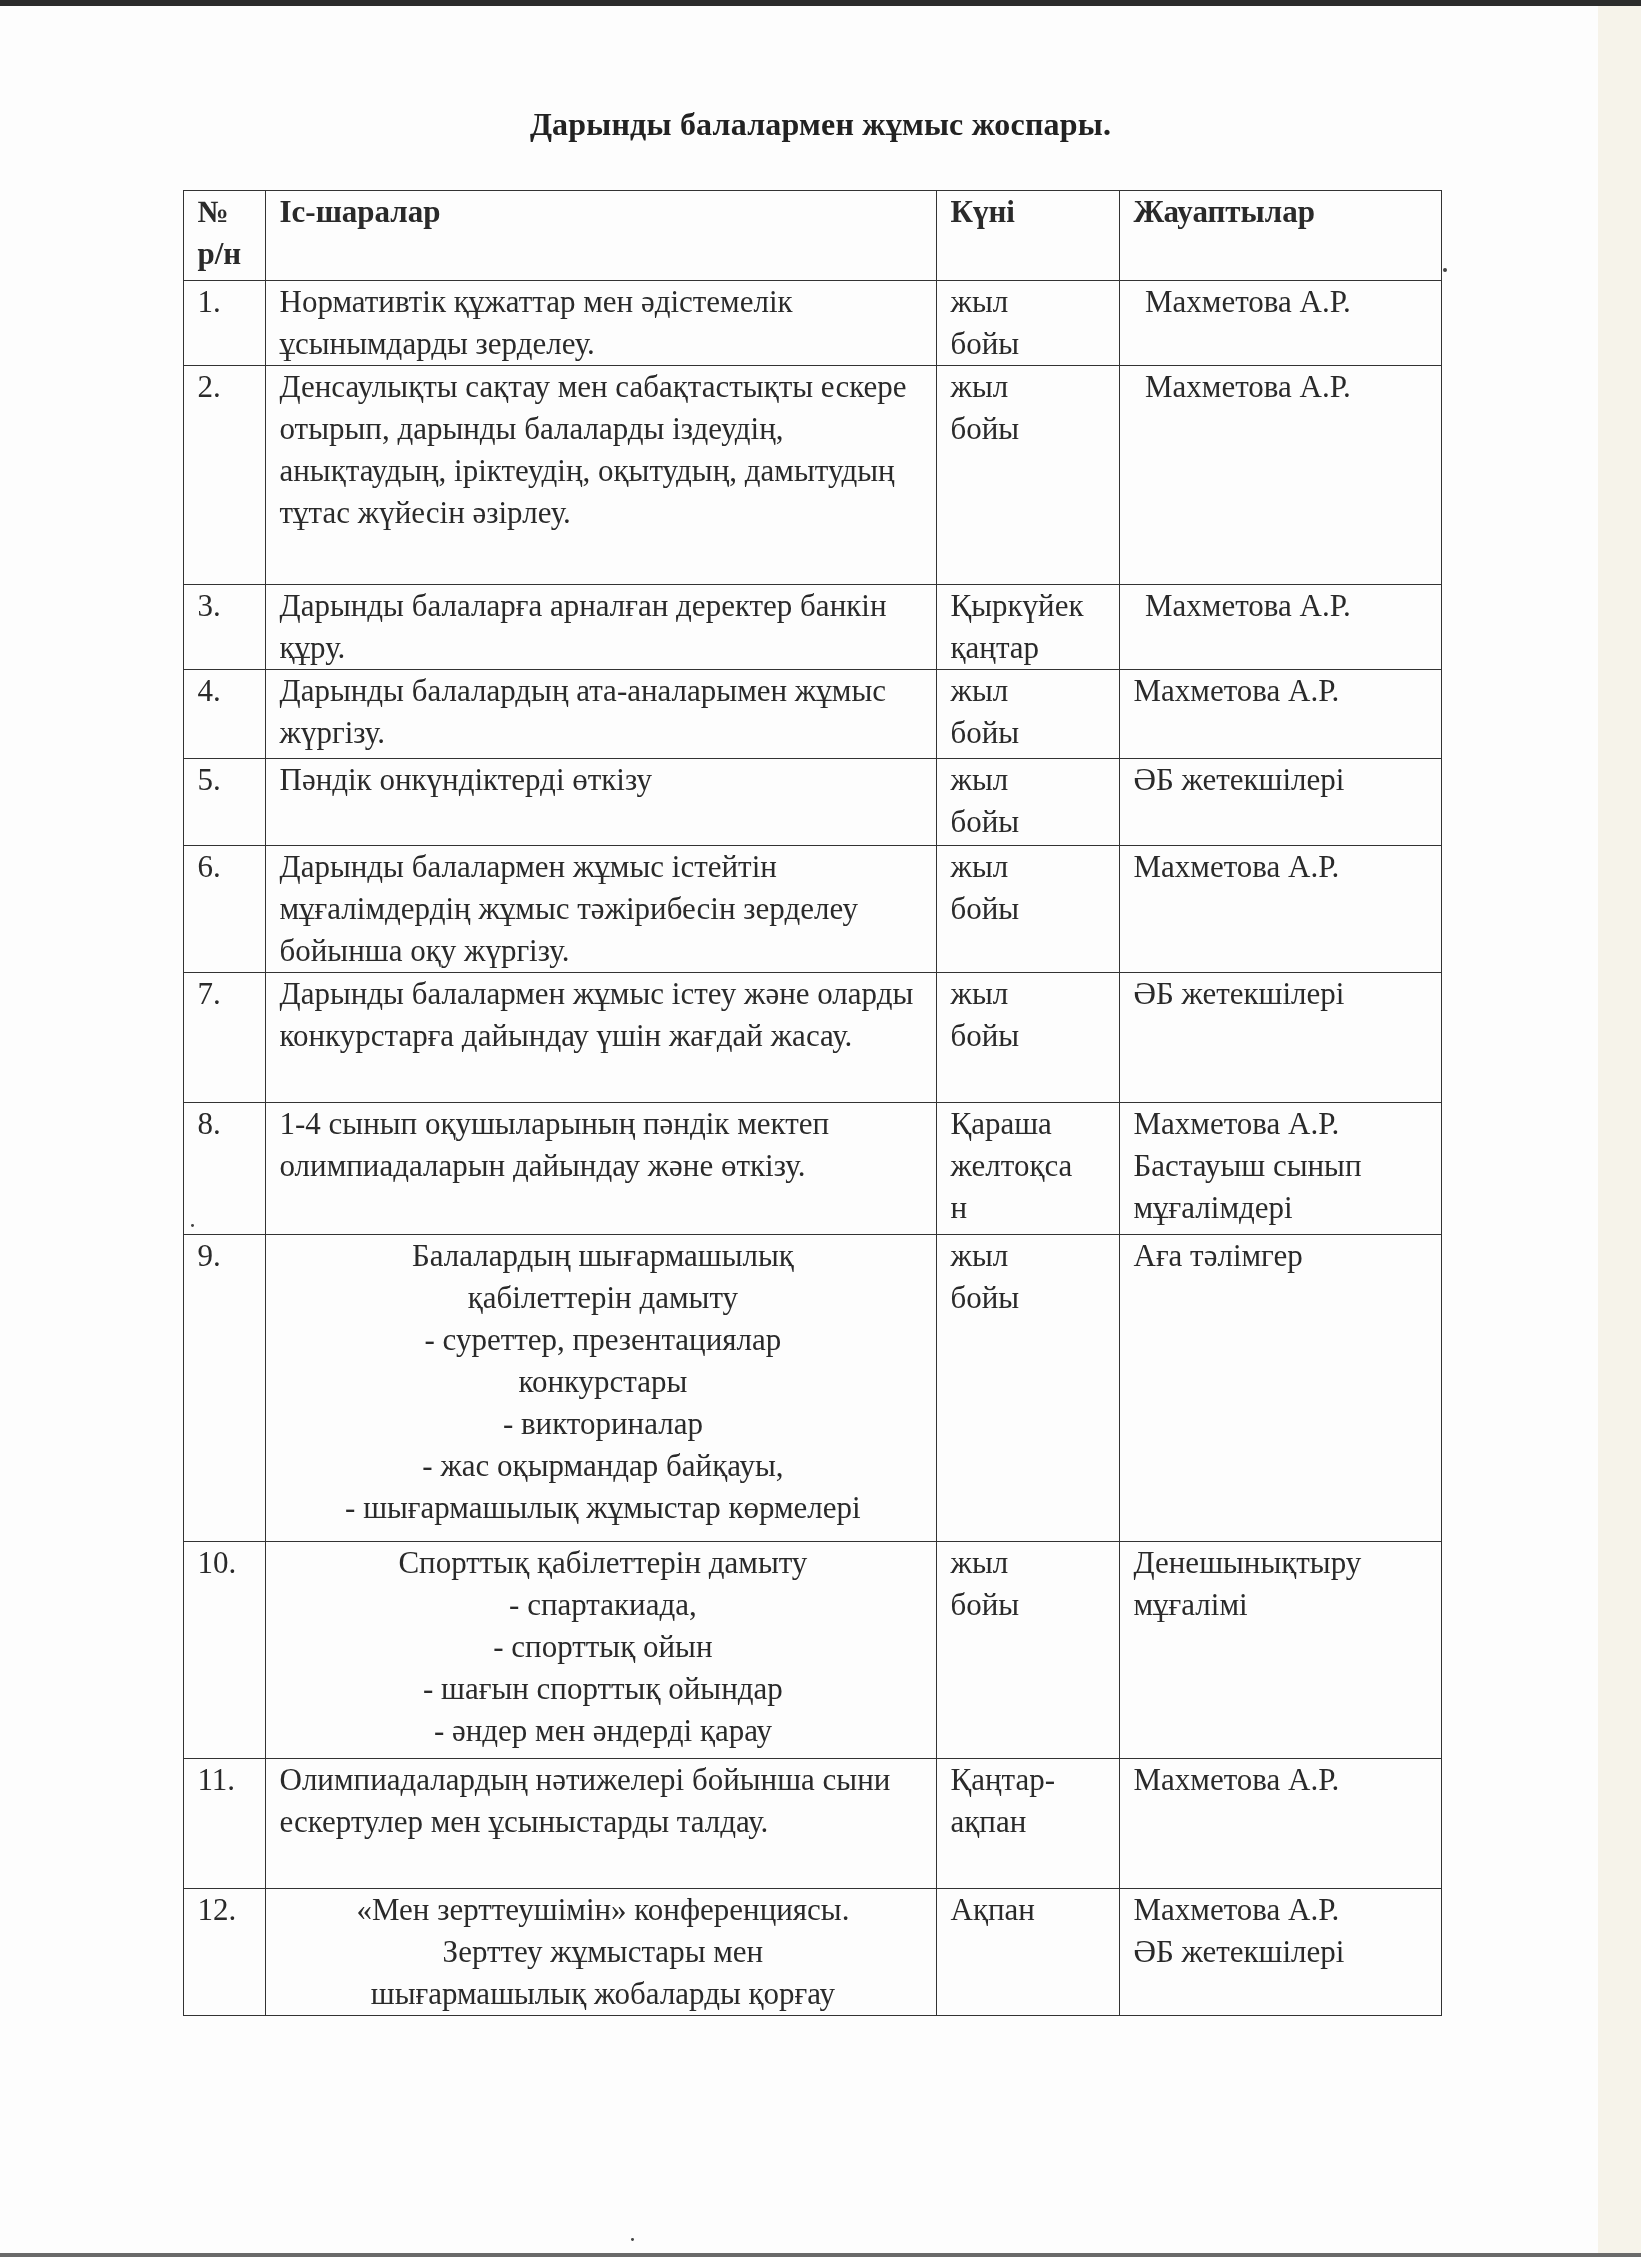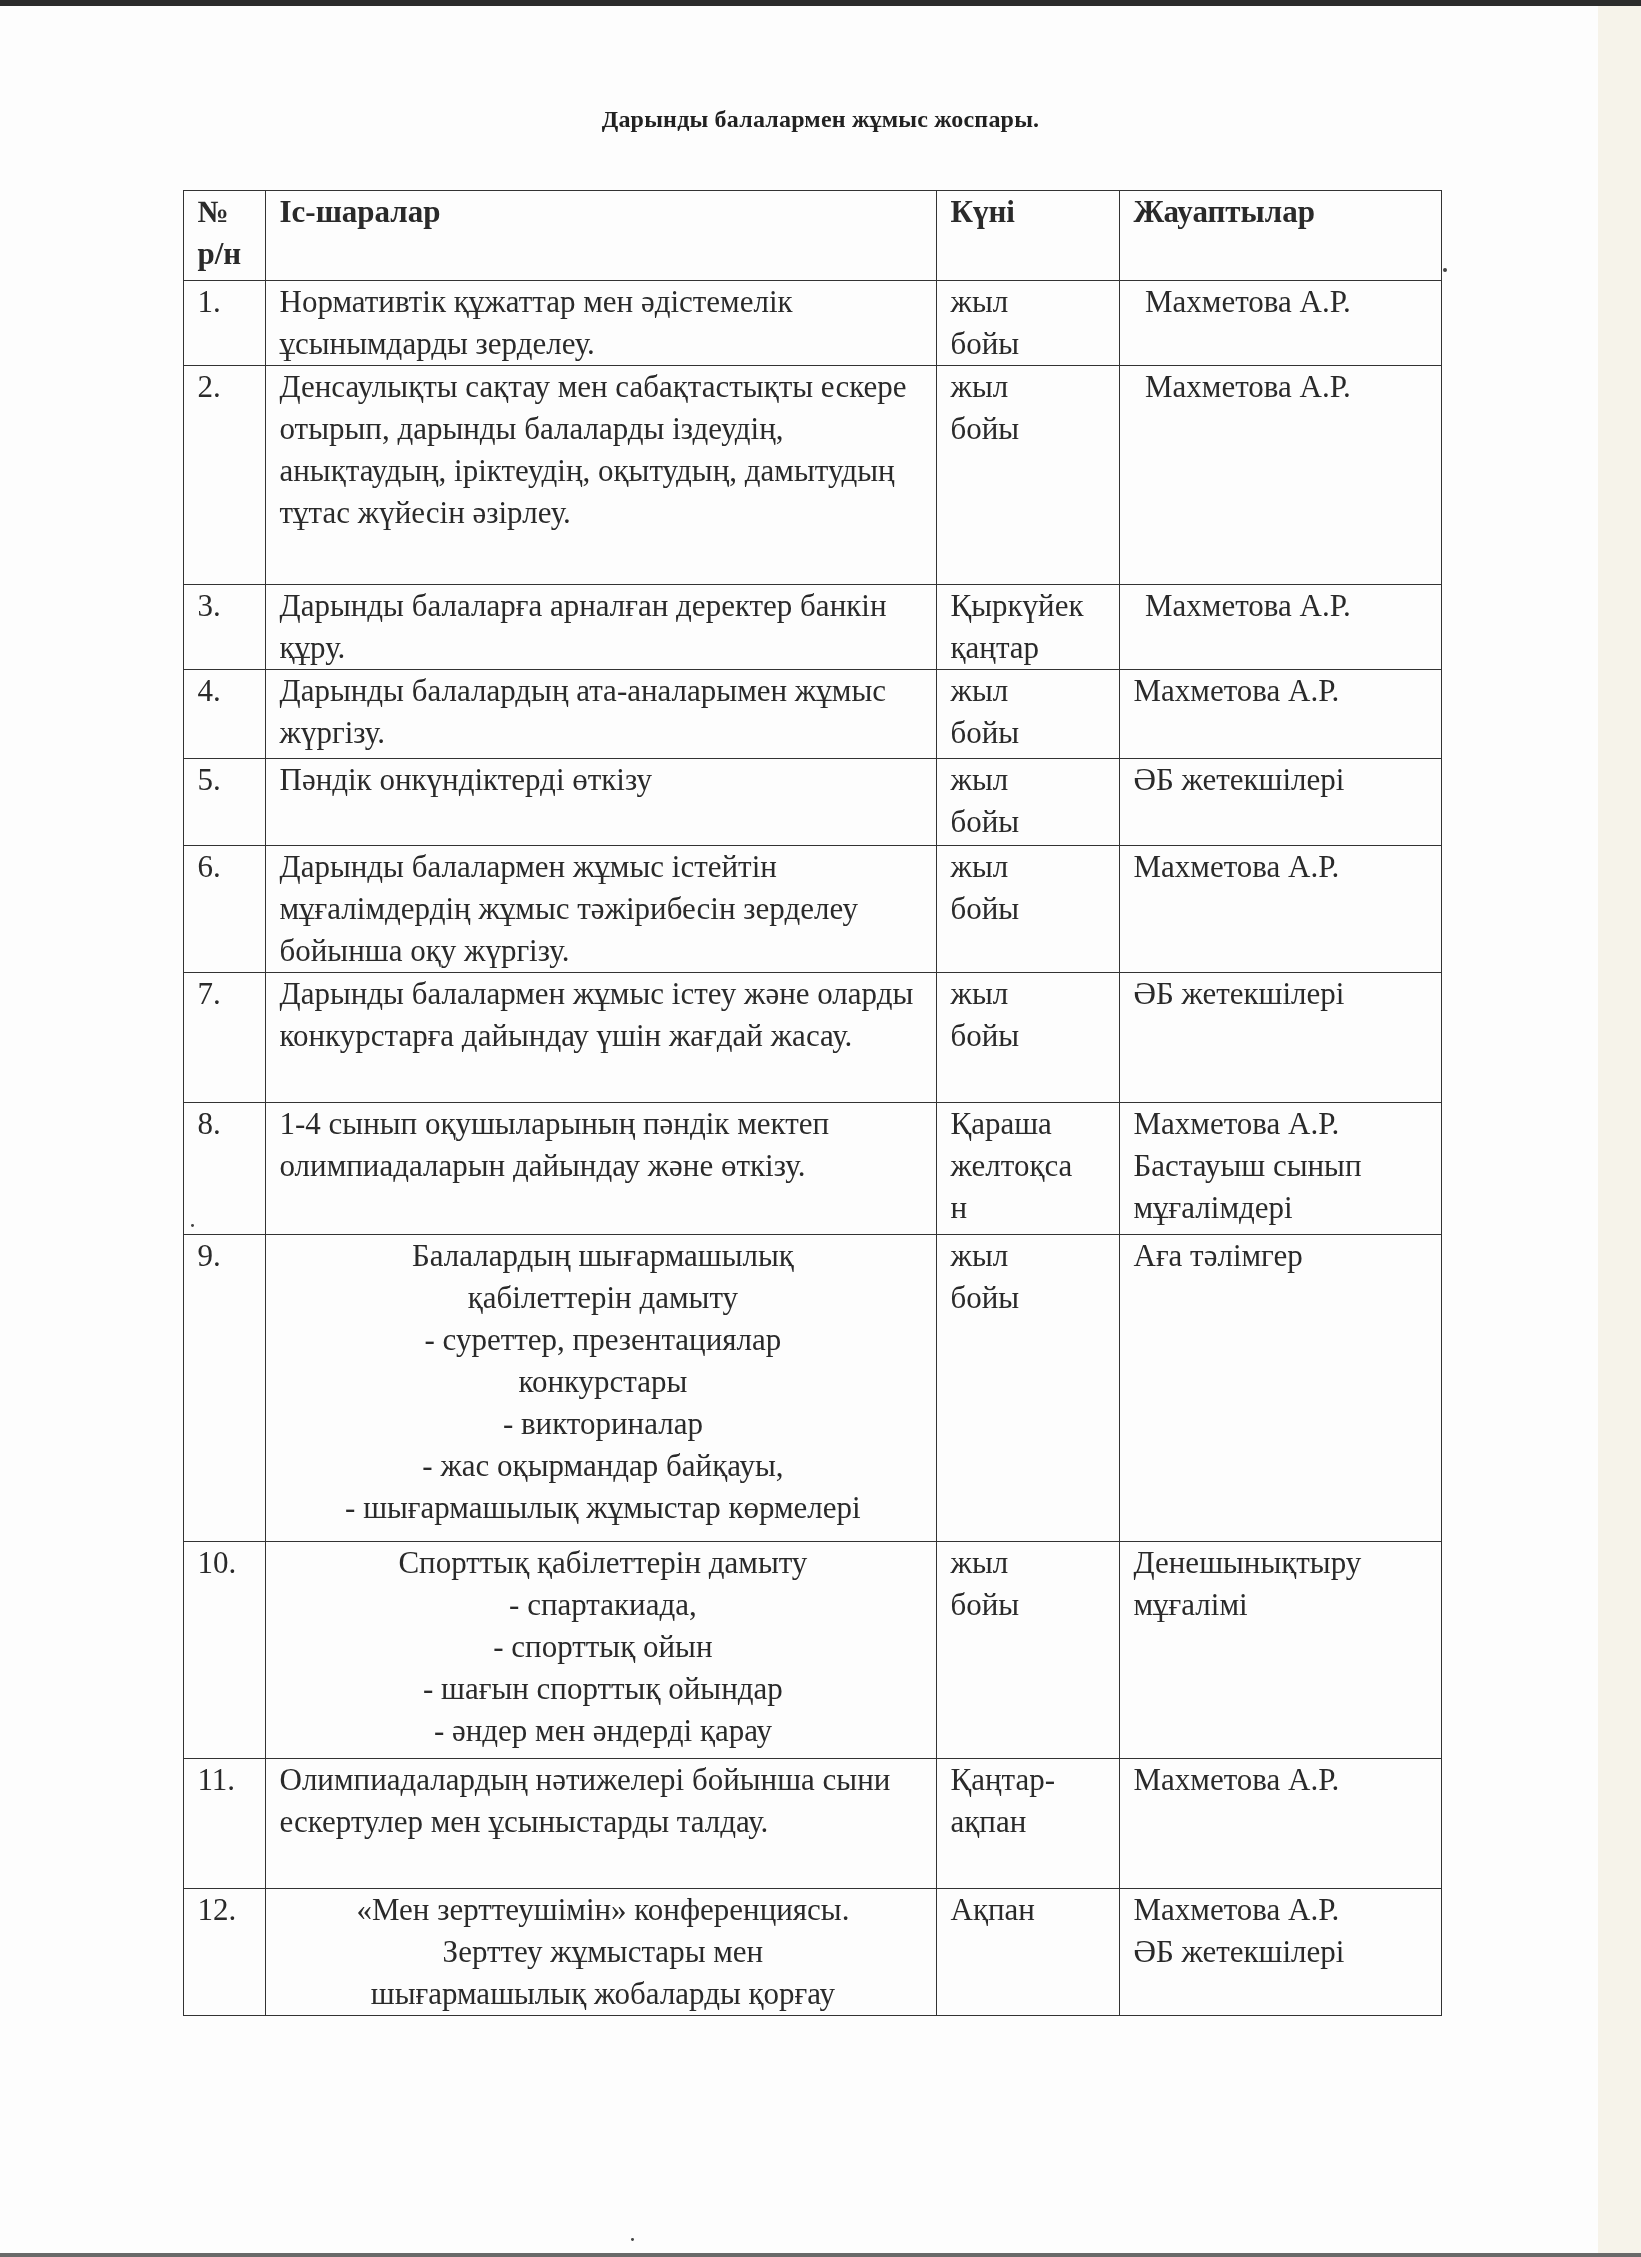--- a/index.html
+++ b/index.html
@@ -7,21 +7,21 @@
     width: 1641px; height: 2257px; position: relative; overflow: hidden;
     background: #fdfdfd;
     font-family: "Liberation Serif", "DejaVu Serif", serif;
     color: #2a2a2a;
   }
   .top-edge { position: absolute; left: 0; top: 0; width: 1641px; height: 5.8px; background: #2c2c2c; }
   .bottom-edge { position: absolute; left: 0; bottom: 0; width: 1641px; height: 3.9px; background: #6a6a6a; }
   .right-strip { position: absolute; right: 0; top: 5.8px; width: 43px; height: 2248px; background: #f6f3ea; }
   .title {
     position: absolute; left: 0; width: 1641px; top: 106px; text-align: center;
-    font-weight: bold; font-size: 24px; color: #222; letter-spacing: 0.2px;
+    font-weight: bold; font-size: 32px; color: #222; letter-spacing: 0.2px;
   }
   table.plan {
     position: absolute; left: 183px; top: 190px; width: 1259px;
     border-collapse: collapse; table-layout: fixed;
   }
   table.plan td, table.plan th {
     border: 1.9px solid #333; vertical-align: top;
     font-size: 31px; line-height: 42px; font-weight: normal;
     padding: 0 9.7px 0 13.5px; text-align: left;
   }

